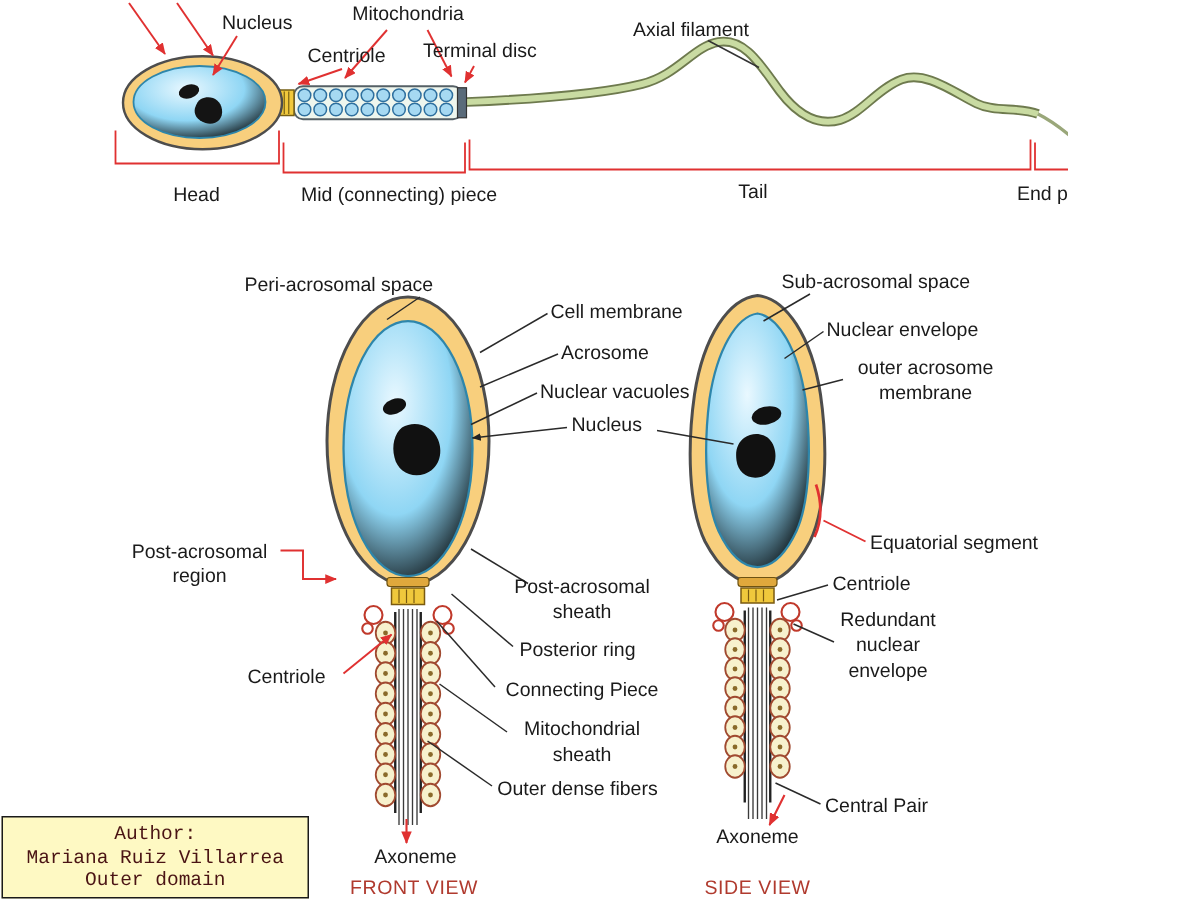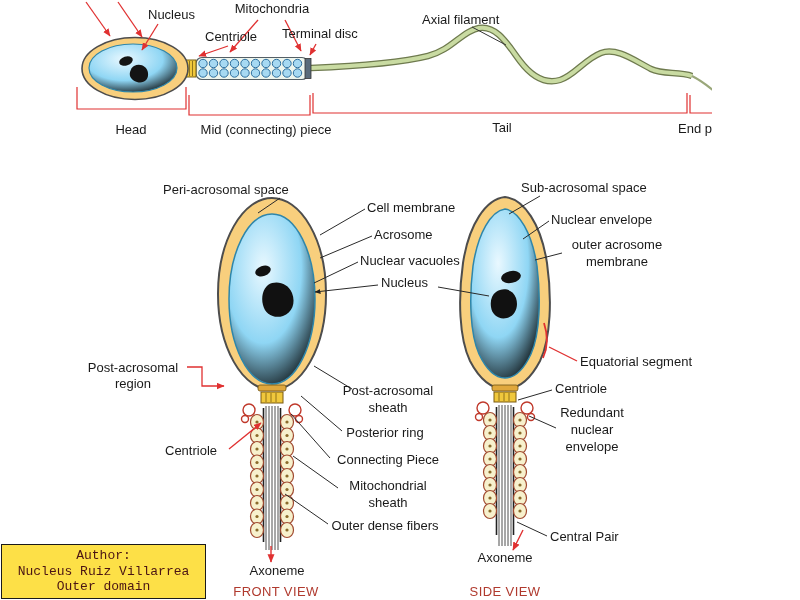--- a/index.html
+++ b/index.html
@@ -1,21 +1,21 @@
 <!DOCTYPE html>
 <html><head>
 <meta charset="utf-8">
 <style>
   html,body{margin:0;padding:0;background:#fff;}
   .stage{position:relative;width:712px;height:600px;background:#fff;overflow:hidden;
          font-family:"Liberation Sans",sans-serif;}
   svg text{font-family:"Liberation Sans",sans-serif;font-size:13px;fill:#1a1a1a;}
   svg text.view-title{fill:#b03a2e;letter-spacing:.4px;}
   .author-box{position:absolute;left:1px;top:544px;width:203px;height:53px;
-      border:1.6px solid #1a1a1a;background:#fde047;display:flex;flex-direction:column;
+      border:1.6px solid #1a1a1a;background:#fef9c3;display:flex;flex-direction:column;
       justify-content:center;align-items:center;
       font-family:"Liberation Mono","DejaVu Sans Mono",monospace;
       font-size:13px;line-height:1.22;color:#4a1414;}
 </style>
 </head>
 <body>
 
 <div class="stage">
 <svg width="800" height="600" viewBox="0 0 800 600">
   <defs>
@@ -266,16 +266,16 @@
   <text x="555" y="393">Centriole</text>
   <text x="592" y="417" text-anchor="middle">Redundant</text>
   <text x="592" y="434" text-anchor="middle">nuclear</text>
   <text x="592" y="451" text-anchor="middle">envelope</text>
   <text x="550" y="541">Central Pair</text>
 </svg>
 
   
   <div class="author-box">
     <div>Author:</div>
-    <div>Nucleus Ruiz Villarrea</div>
+    <div>Mariana Ruiz Villarrea</div>
     <div>Outer domain</div>
   </div>
 </div>
 
 </body></html>

